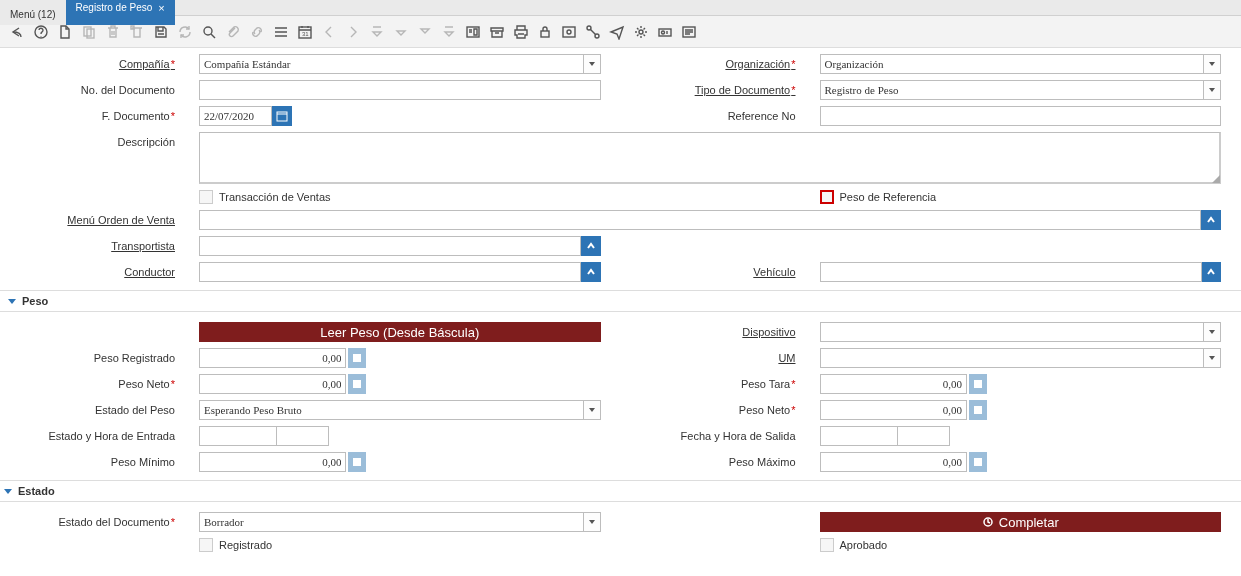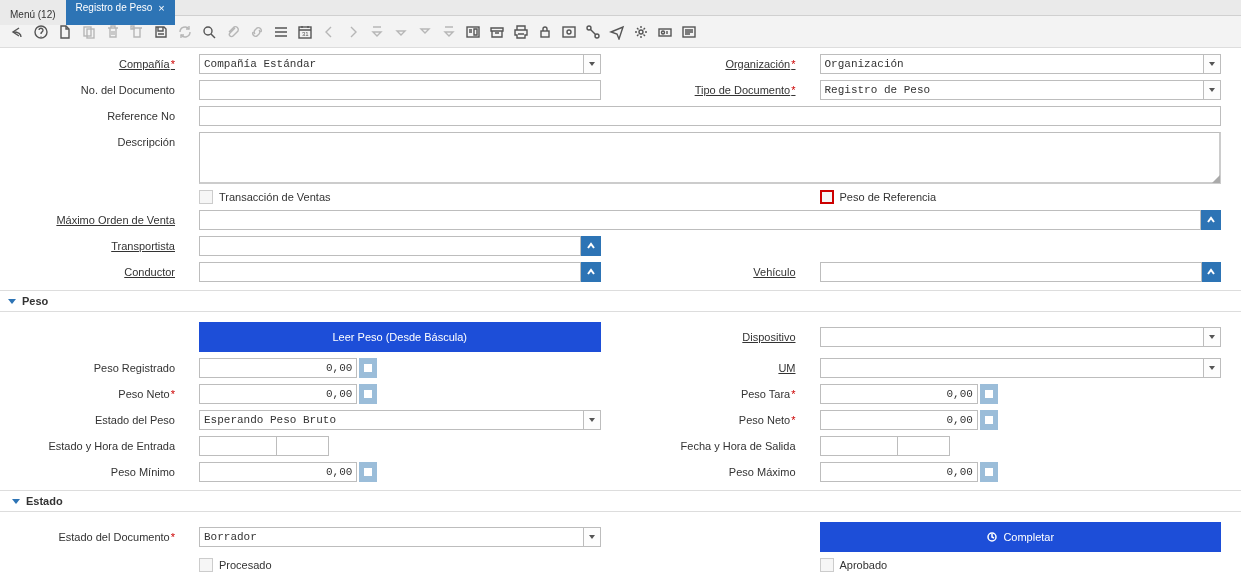--- a/index.html
+++ b/index.html
@@ -15,37 +15,37 @@
 .tb.dis{opacity:.38}
 .scroll-area{height:528px;overflow-y:scroll;overflow-x:hidden}
 .form-area{padding:6px 20px 20px 20px}
 .row{display:flex;margin-bottom:6px}
 .col{flex:1;display:flex;align-items:center;gap:24px}
 .col.left{margin-right:40px}
 .label{width:155px;text-align:right;font-size:11px;color:#333;white-space:nowrap}
 .label.u{text-decoration:underline}
 .req{color:#c00;margin-left:1px}
 .field{flex:1;position:relative;display:flex}
-input[type=text],textarea,.combo,.cal-input{border:1px solid #bdbdbd;padding:3px 4px;font-size:11px;color:#333;width:100%;font-family:Liberation Mono, monospace;height:20px}
+input[type=text],textarea,.combo,.cal-input{border:1px solid #bdbdbd;padding:3px 4px;font-size:11px;color:#333;width:100%;font-family:Liberation Serif, serif;height:20px}
 textarea{height:52px;resize:none;border-right:2px solid #ccc;border-bottom:2px solid #ccc}
 textarea::-webkit-resizer{display:block}
 .tri-resize{position:absolute;right:1px;bottom:1px;width:0;height:0;border-right:8px solid #aaa;border-top:8px solid transparent;pointer-events:none}
 .combo{padding-right:20px}
 .dd{position:absolute;right:0;top:0;width:18px;height:20px;border:1px solid #bdbdbd;border-left:1px solid #bdbdbd;background:#fdfdfd;display:flex;align-items:center;justify-content:center;cursor:pointer}
 .dd::after{content:"";border-left:3px solid transparent;border-right:3px solid transparent;border-top:4px solid #555}
 .cal-btn{width:20px;height:20px;background:#2d74b5;display:flex;align-items:center;justify-content:center;cursor:pointer}
 .cal-btn svg{width:12px;height:12px;fill:#fff}
 .action-btn{width:20px;height:20px;background:#2d74b5;display:flex;align-items:center;justify-content:center;cursor:pointer}
 .action-btn svg{width:10px;height:10px;stroke:#fff;fill:none;stroke-width:2}
 .chk{width:14px;height:14px;border:1px solid #ccc;background:#f6f6f6;flex-shrink:0}
 .chk.red{border:2px solid #c00}
 .chk-row{display:flex;align-items:center;gap:6px}
 .section-hdr{display:flex;align-items:center;gap:6px;padding:4px 8px 4px 4px;border-top:1px solid #ddd;border-bottom:1px solid #ddd;margin:8px 0 10px 0;font-weight:bold;font-size:11px}
 .section-hdr .tri{width:0;height:0;border-left:4px solid transparent;border-right:4px solid transparent;border-top:5px solid #2d74b5}
-.btn-wide{height:30px;background:#1d4ed8;color:#fff;display:flex;align-items:center;justify-content:center;font-size:11px;cursor:pointer;gap:5px;flex:1}
+.btn-wide{height:20px;background:#7f1d1d;color:#fff;display:flex;align-items:center;justify-content:center;font-size:13px;cursor:pointer;gap:5px;flex:1}
 .btn-wide svg{width:12px;height:12px;stroke:#fff;fill:none;stroke-width:1.5}
 .num-input{width:60px;text-align:right;padding-right:4px}
 .num-wrap{display:flex;align-items:center}
 .calc-btn{width:20px;height:20px;background:#9bbdd9;margin-left:2px;display:flex;align-items:center;justify-content:center;cursor:pointer}
 .calc-btn svg{width:10px;height:10px;fill:#fff}
 .dt-split{display:flex}
 .dt-split input{width:78px}
 .dt-split input:last-child{width:52px;border-left:none}
 ::-webkit-scrollbar{width:12px}
 ::-webkit-scrollbar-track{background:#f0f0f0}
@@ -259,20 +259,32 @@
     <div class="col">
       <div class="label u"><span>Tipo de Documento</span><span class="req">*</span></div>
       <div class="field">
             <input type="text" class="combo" value="Registro de Peso" style="">
             <div class="dd"></div>
           </div>
     </div>
   </div>
 
   <div class="row">
+    <div class="col left">
+      <div class="label"><span>F. Documento</span><span class="req">*</span></div>
+      <div class="field" style="max-width:93px">
+            <input type="text" class="cal-input" style="width: 73px;" value="22/07/2020">
+            <div class="cal-btn">
+              <svg viewBox="0 0 12 12">
+                <rect x="1" y="2" width="10" height="9" fill="none" stroke="#fff"></rect>
+                <path d="M1 4h10" stroke="#fff"></path>
+              </svg>
+            </div>
+          </div>
+    </div>
     <div class="col">
       <div class="label">Reference No</div>
       <div class="field">
             <input type="text" style="">
           </div>
     </div>
   </div>
 
   <div class="row">
     <div class="col" style="flex:2">
@@ -296,21 +308,21 @@
       <div class="label"></div>
       <div class="chk-row">
             <div class="chk red"></div>
             <span>Peso de Referencia</span>
           </div>
     </div>
   </div>
 
   <div class="row">
     <div class="col">
-      <div class="label u">Máximo Orden de Venta</div>
+      <div class="label u">Menú Orden de Venta</div>
       <div class="field">
             <input type="text" style="">
             <div class="action-btn">
               <svg viewBox="0 0 10 10">
                 <path d="M2 7l3-4 3 4"></path>
               </svg>
             </div>
           </div>
     </div>
   </div>
@@ -476,21 +488,21 @@
             <input type="text" class="num-input" value="0,00" style="">
             <div class="calc-btn">
               <svg viewBox="0 0 10 10">
                 <rect x="1" y="1" width="8" height="8" fill="#fff"></rect>
               </svg>
             </div>
           </div>
     </div>
   </div>
 
-  <div class="section-hdr" style="margin-left:-20px;margin-right:-20px;padding-left:12px">
+  <div class="section-hdr" style="margin-left:-20px;margin-right:-20px;padding-left:4px">
         <span class="tri"></span>
         <span>Estado</span>
       </div>
 
   <div class="row">
     <div class="col left">
       <div class="label"><span>Estado del Documento</span><span class="req">*</span></div>
       <div class="field">
             <input type="text" class="combo" value="Borrador" style="">
             <div class="dd"></div>
@@ -506,21 +518,21 @@
             <span>Completar</span>
           </div>
     </div>
   </div>
 
   <div class="row">
     <div class="col left">
       <div class="label"></div>
       <div class="chk-row">
             <div class="chk"></div>
-            <span>Procesado</span>
+            <span>Registrado</span>
           </div>
     </div>
     <div class="col">
       <div class="label"></div>
       <div class="chk-row">
             <div class="chk"></div>
             <span>Aprobado</span>
           </div>
     </div>
   </div>

